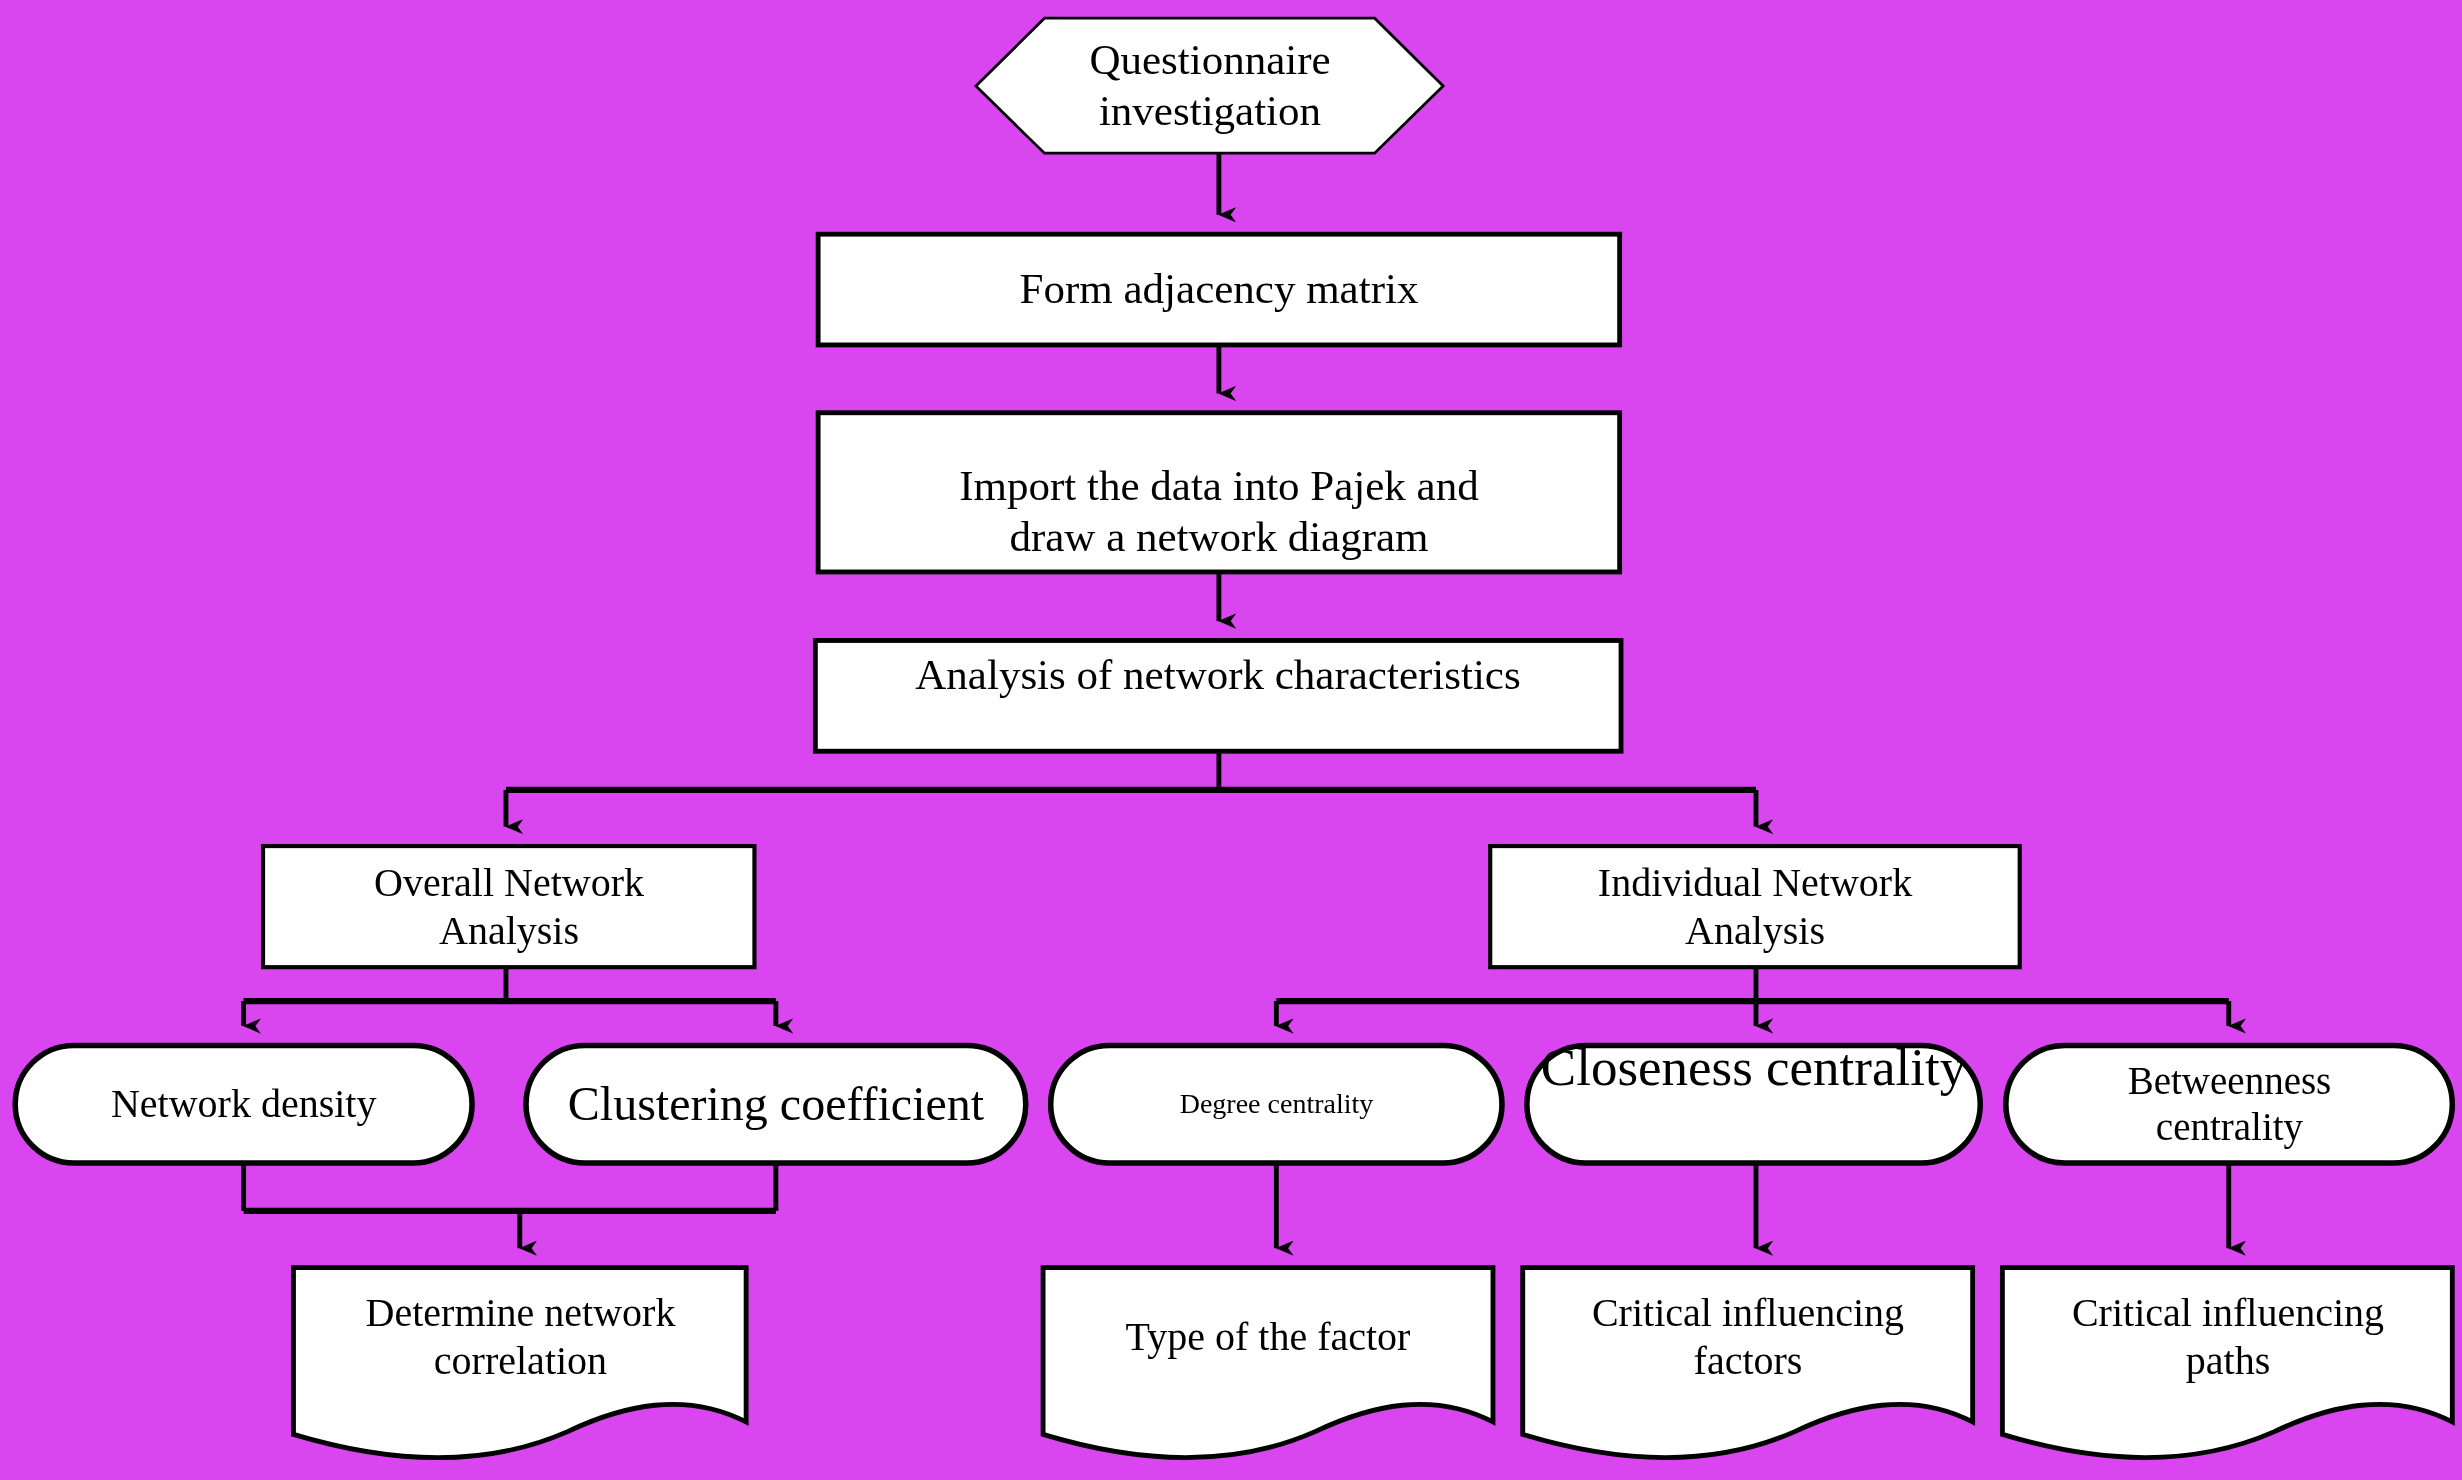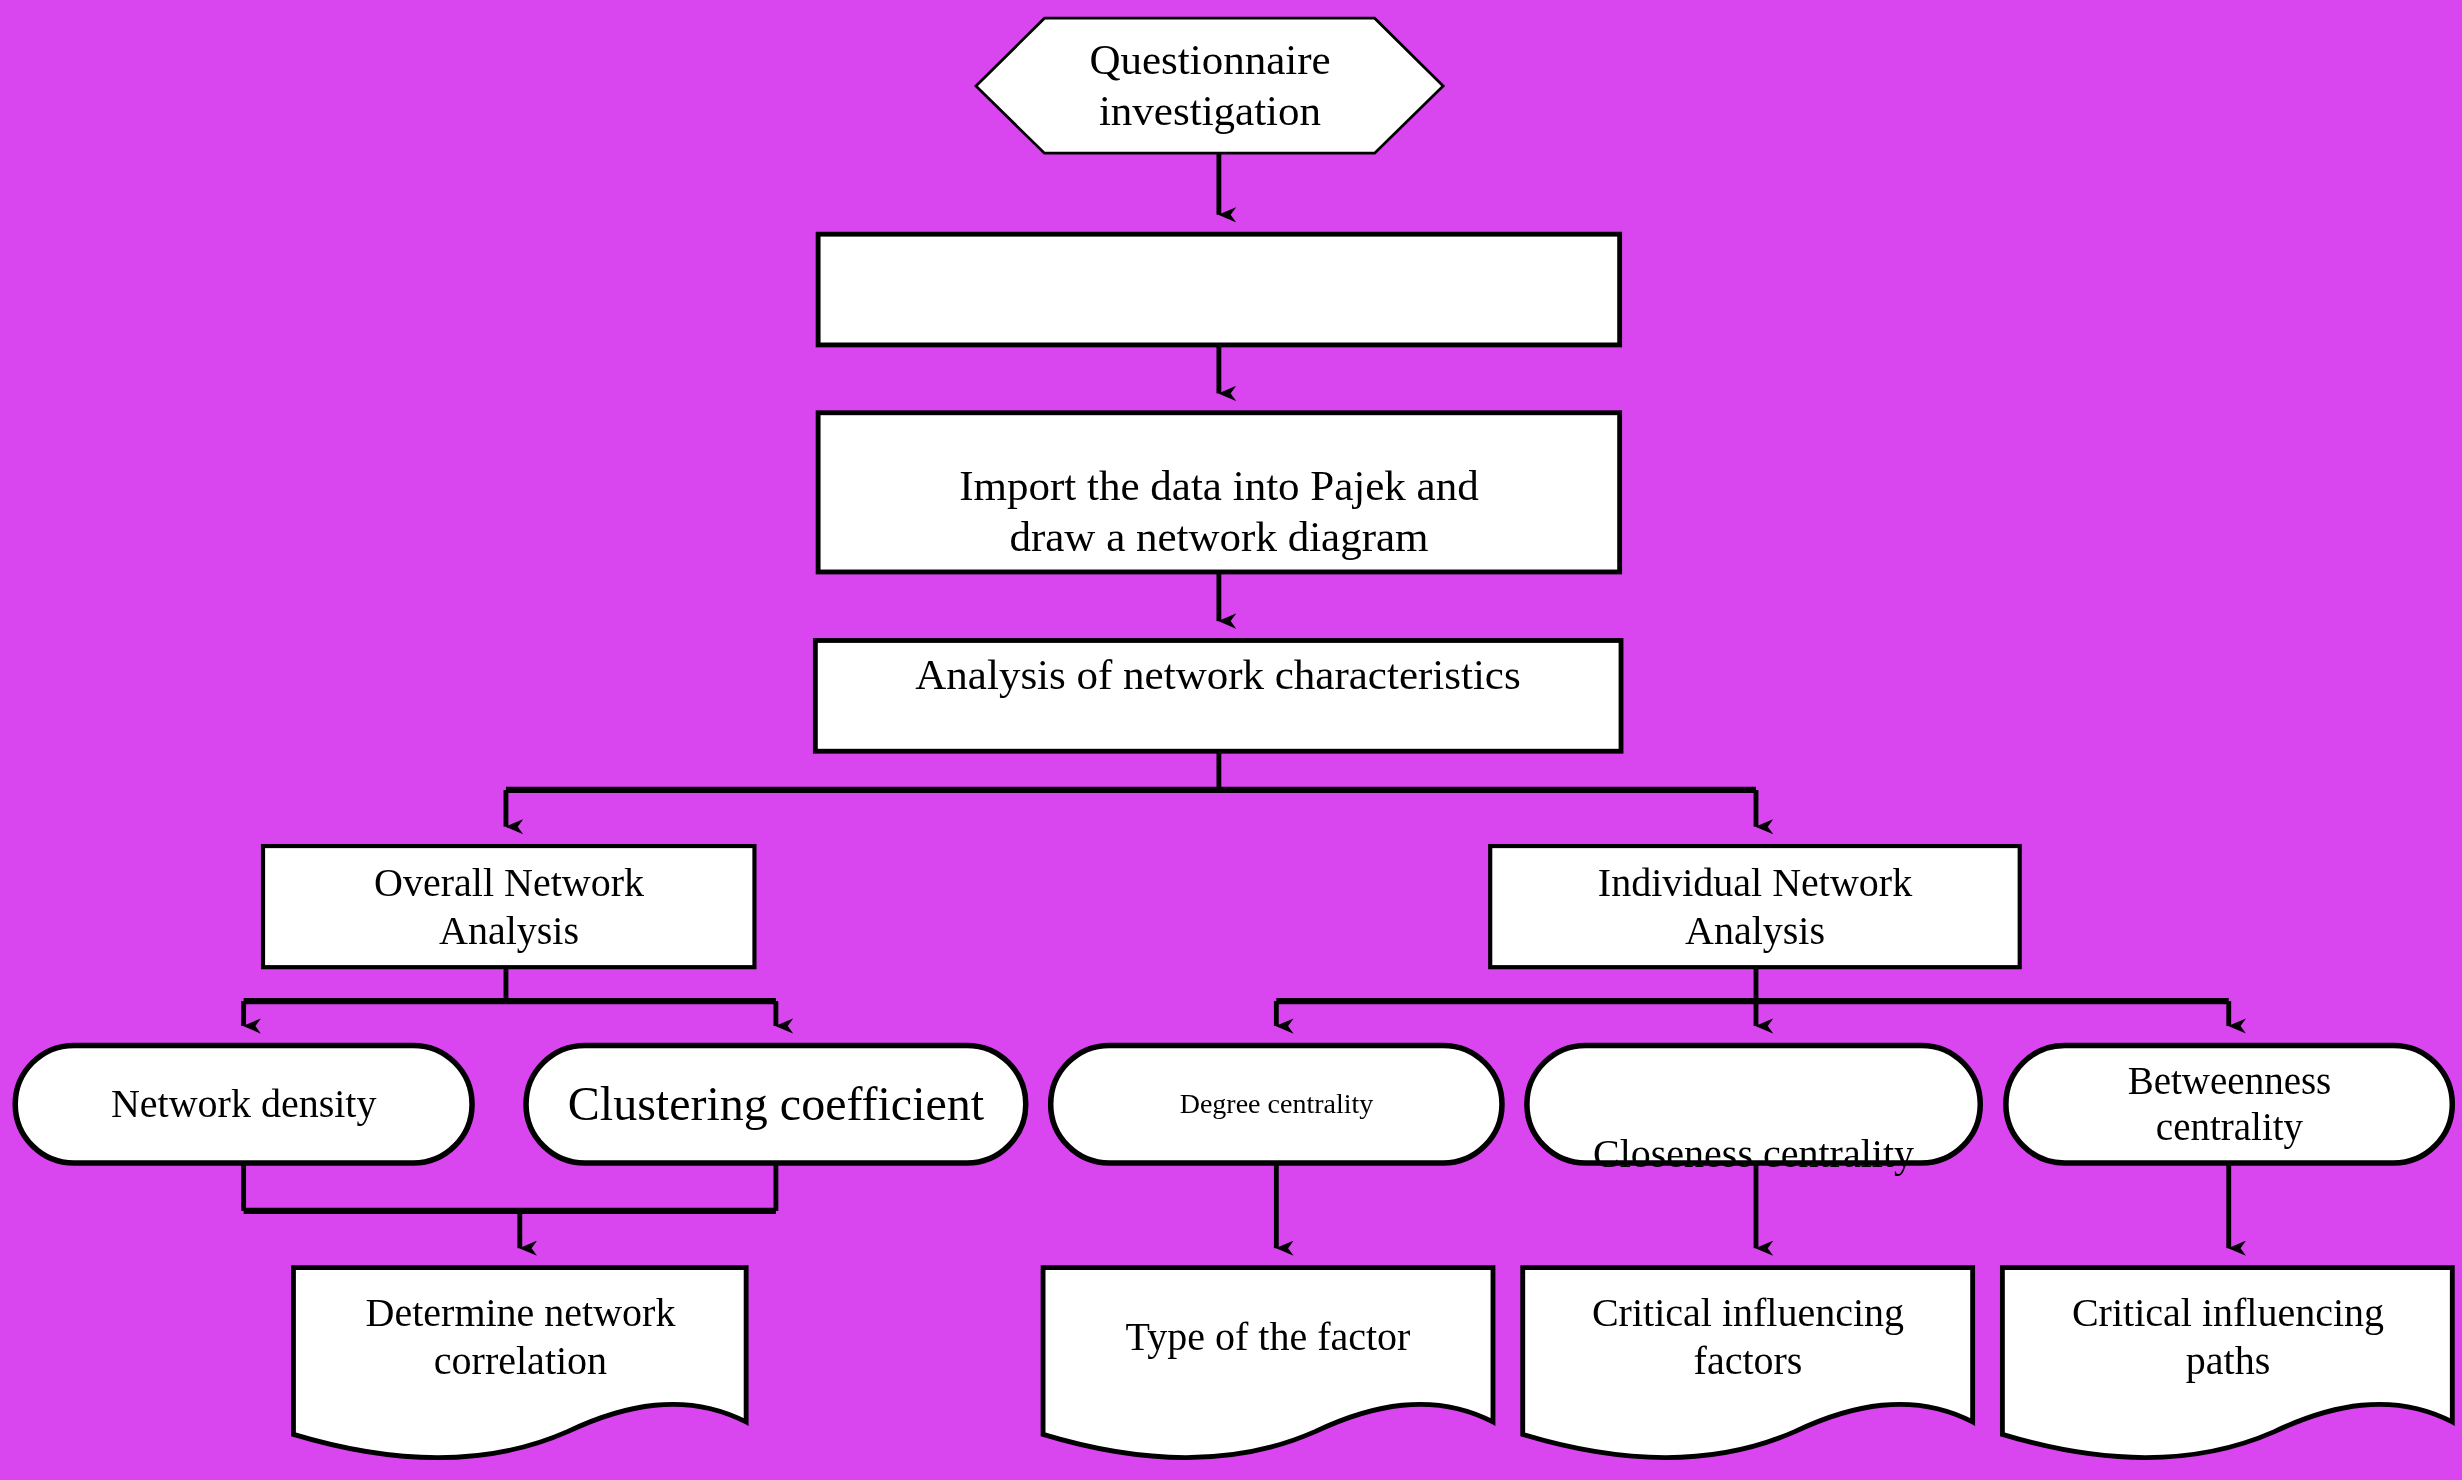--- a/index.html
+++ b/index.html
@@ -127,39 +127,40 @@
       <line x1="2537" y1="1680" x2="2537" y2="1803" stroke-width="7" marker-end="url(#arrowhead)"></line>
 
       <line x1="3220" y1="1680" x2="3220" y2="1803" stroke-width="7" marker-end="url(#arrowhead)"></line>
 
     </g>
   </svg>
 
   <div class="node-text" style="left:976px; top:18px; width:468px; height:136px; font-size:43px;">Questionnaire
 investigation</div>
 
+  <div class="node-text" style="left:818px; top:234px; width:802px; height:111px; font-size:43px;">Form adjacency matrix</div>
 
   <div class="node-text" style="left:818px; top:432px; width:802px; height:159px; font-size:43px;">Import the data into Pajek and
 draw a network diagram</div>
 
   <div class="node-text" style="left:815px; top:620px; width:806px; height:111px; font-size:43px;">Analysis of network characteristics</div>
 
   <div class="node-text" style="left:263px; top:846px; width:492px; height:121px; font-size:40px;">Overall Network
 Analysis</div>
 
   <div class="node-text" style="left:1490px; top:846px; width:530px; height:121px; font-size:40px;">Individual Network
 Analysis</div>
 
   <div class="node-text" style="left:15.2px; top:1045px; width:457px; height:118px; font-size:40px;">Network density</div>
 
   <div class="node-text" style="left:526px; top:1045px; width:500px; height:118px; font-size:48px;">Clustering coefficient</div>
 
   <div class="node-text" style="left:1051px; top:1045px; width:451px; height:118px; font-size:28px;">Degree centrality</div>
 
-  <div class="node-text" style="left:1527px; top:1095px; width:453px; height:118px; font-size:40px;">Closeness centrality</div>
+  <div class="node-text" style="left:1527px; top:1008px; width:453px; height:118px; font-size:53px;">Closeness centrality</div>
 
   <div class="node-text" style="left:2006px; top:1045px; width:447px; height:118px; font-size:39px;">Betweenness
 centrality</div>
 
   <div class="node-text" style="left:294px; top:1274px; width:453px; height:125px; font-size:40px;">Determine network
 correlation</div>
 
   <div class="node-text" style="left:1043px; top:1274px; width:450px; height:125px; font-size:40px;">Type of the factor</div>
 
   <div class="node-text" style="left:1523px; top:1274px; width:450px; height:125px; font-size:40px;">Critical influencing

